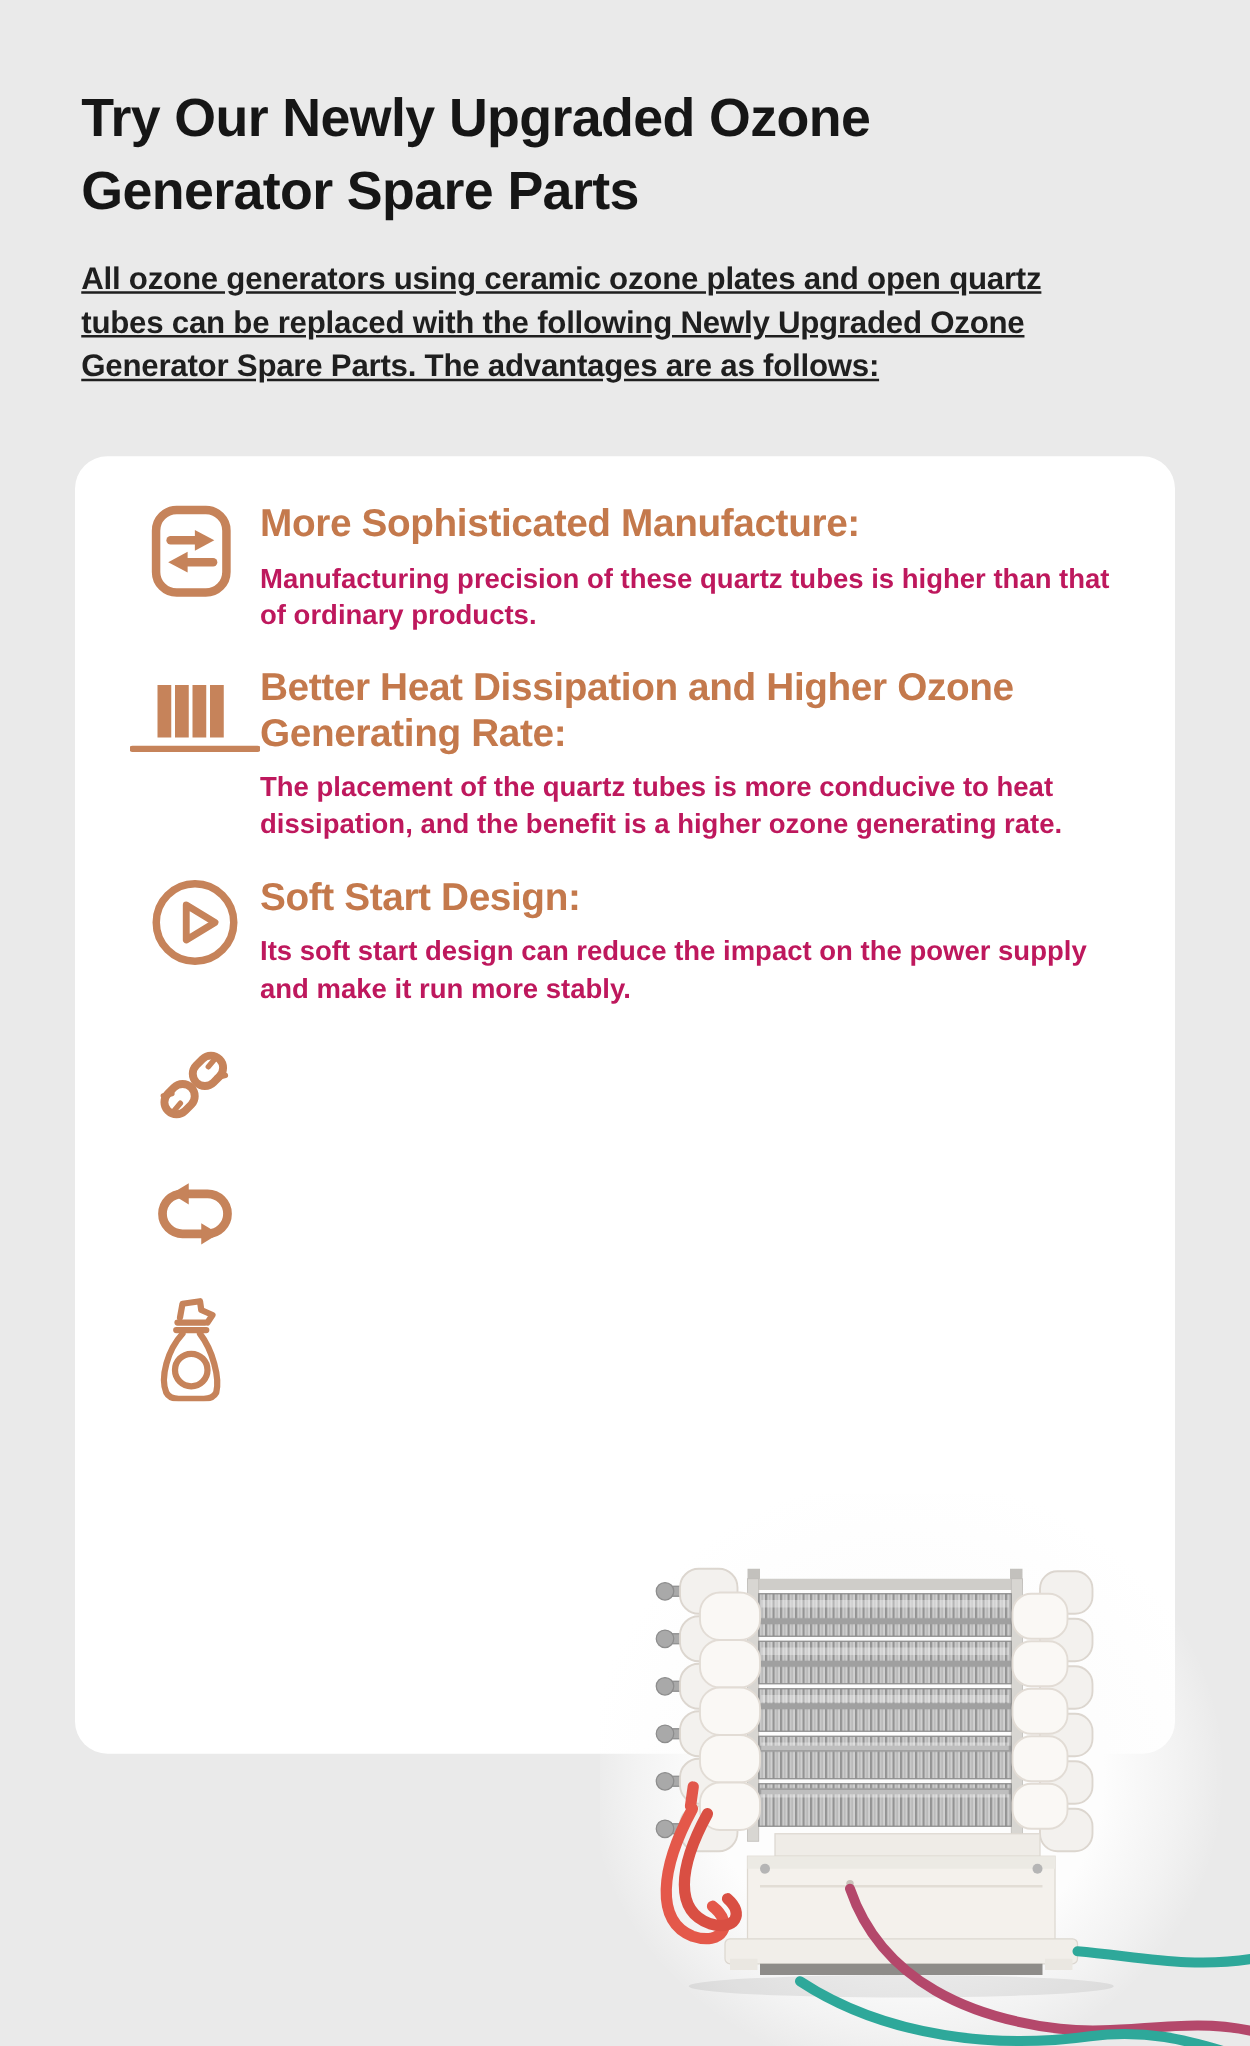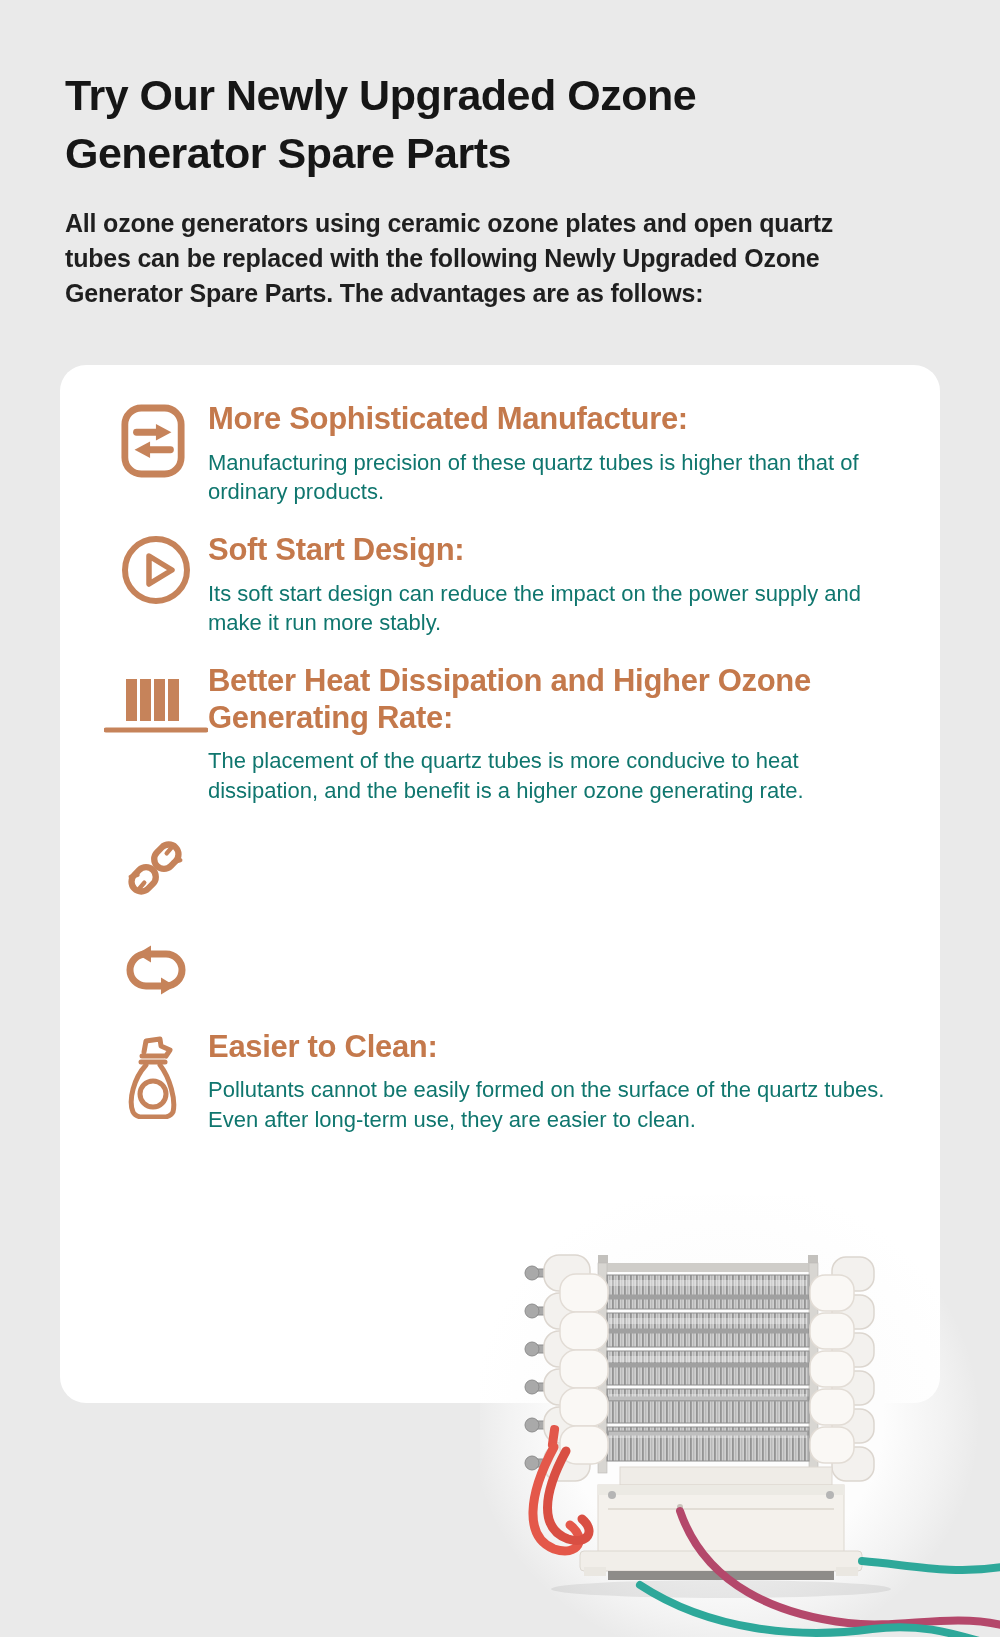--- a/index.html
+++ b/index.html
@@ -8,35 +8,35 @@
     background:#eaeaea;font-family:"Liberation Sans",sans-serif;
   }
   .title{
     position:absolute;left:65px;top:66px;width:745px;
     font-size:43px;font-weight:bold;color:#161616;
     line-height:1.36;letter-spacing:-0.5px;
   }
   .intro{
     position:absolute;left:65px;top:206px;width:830px;
     font-size:25px;font-weight:bold;color:#1f1f1f;
-    line-height:1.4;letter-spacing:-0.2px;
+    line-height:1.4;letter-spacing:-0.2px;text-decoration:underline;
   }
   .card{
     position:absolute;left:60px;top:365px;width:880px;height:1038px;
     background:#ffffff;border-radius:26px;box-sizing:border-box;
     padding:36px 20px 0 60px;
   }
   .feature{display:flex;margin-bottom:26px;}
   .ficon{flex:0 0 88px;width:88px;padding-top:2px;}
   .ftext{width:700px;}
   .ftitle{
     margin:0 0 10px 0;font-size:31px;font-weight:bold;color:#c4794c;
     line-height:1.18;letter-spacing:-0.3px;
   }
-  .fbody{margin:0;font-size:22px;color:#0f766e;line-height:1.33;}
+  .fbody{margin:0;font-size:22px;color:#be185d;line-height:1.33;font-weight:bold;}
   .photo{position:absolute;left:480px;top:1195px;width:520px;height:442px;}
 </style>
 </head>
 <body>
 
 <div class="page">
 
   <div class="title">Try Our Newly Upgraded Ozone Generator Spare Parts</div>
 
   <div class="intro">All ozone generators using ceramic ozone plates and open quartz tubes can be replaced with the following Newly Upgraded Ozone Generator Spare Parts. The advantages are as follows:</div>
@@ -49,49 +49,49 @@
           <rect x="5" y="5" width="58" height="68" rx="17" fill="none" stroke="#c6835a" stroke-width="7"></rect>
           <line x1="17" y1="30" x2="38" y2="30" stroke="#c6835a" stroke-width="7" stroke-linecap="round"></line>
           <path d="M37,21.5 L53,30 L37,38.5 Z" fill="#c6835a"></path>
           <line x1="31" y1="48" x2="52" y2="48" stroke="#c6835a" stroke-width="7" stroke-linecap="round"></line>
           <path d="M31,39.5 L15,48 L31,56.5 Z" fill="#c6835a"></path>
         </svg>
       </div>
       <div class="ftext">
         <p class="ftitle">More Sophisticated Manufacture:</p>
         <p class="fbody">Manufacturing precision of these quartz tubes is higher than that of ordinary products.</p>
-      </div>
-    </div>
-
-    <div class="feature">
-      <div class="ficon">
-        <svg width="72" height="72" viewBox="0 0 72 72">
-          <circle cx="36" cy="36" r="31" fill="none" stroke="#c6835a" stroke-width="6"></circle>
-          <path d="M29,22 L52,36 L29,50 Z" fill="none" stroke="#c6835a" stroke-width="5.5" stroke-linejoin="round"></path>
-        </svg>
-      </div>
-      <div class="ftext">
-        <p class="ftitle">Soft Start Design:</p>
-        <p class="fbody">Its soft start design can reduce the impact on the power supply and make it run more stably.</p>
       </div>
     </div>
 
     <div class="feature">
       <div class="ficon" style="margin-left:-16px;width:104px;flex-basis:104px;">
         <svg width="104" height="66" viewBox="0 0 104 66" style="margin-top:8px;">
           <rect x="22" y="6" width="11" height="42" fill="#c6835a"></rect>
           <rect x="36" y="6" width="11" height="42" fill="#c6835a"></rect>
           <rect x="50" y="6" width="11" height="42" fill="#c6835a"></rect>
           <rect x="64" y="6" width="11" height="42" fill="#c6835a"></rect>
           <line x1="2" y1="57" x2="102" y2="57" stroke="#c6835a" stroke-width="5" stroke-linecap="round"></line>
         </svg>
       </div>
       <div class="ftext">
         <p class="ftitle">Better Heat Dissipation and Higher Ozone Generating Rate:</p>
         <p class="fbody">The placement of the quartz tubes is more conducive to heat dissipation, and the benefit is a higher ozone generating rate.</p>
+      </div>
+    </div>
+
+    <div class="feature">
+      <div class="ficon">
+        <svg width="72" height="72" viewBox="0 0 72 72">
+          <circle cx="36" cy="36" r="31" fill="none" stroke="#c6835a" stroke-width="6"></circle>
+          <path d="M29,22 L52,36 L29,50 Z" fill="none" stroke="#c6835a" stroke-width="5.5" stroke-linejoin="round"></path>
+        </svg>
+      </div>
+      <div class="ftext">
+        <p class="ftitle">Soft Start Design:</p>
+        <p class="fbody">Its soft start design can reduce the impact on the power supply and make it run more stably.</p>
       </div>
     </div>
 
     <div class="feature">
       <div class="ficon">
         <svg width="70" height="70" viewBox="0 0 72 72">
           <g transform="rotate(45 36 36)" fill="none" stroke="#c6835a" stroke-width="6.5">
             <rect x="26" y="6" width="20" height="27" rx="10"></rect>
             <rect x="26" y="39" width="20" height="27" rx="10"></rect>
           </g>
@@ -119,24 +119,20 @@
       <div class="ficon">
         <svg width="64" height="88" viewBox="0 0 64 86">
           <g fill="none" stroke="#c6835a" stroke-width="5" stroke-linejoin="round" stroke-linecap="round">
             <path d="M24,20 L26,9 L40,7 L41,14 L50,18 L46,24"></path>
             <line x1="22" y1="24" x2="44" y2="24"></line>
             <line x1="21" y1="30" x2="45" y2="30"></line>
             <path d="M26,33 C14,46 8,68 13,80 C15,84 19,85 23,85 L43,85 C47,85 51,84 53,80 C56,68 50,46 40,33"></path>
             <circle cx="33" cy="62" r="13"></circle>
           </g>
         </svg>
-      </div>
-      <div class="ftext">
-        <p class="ftitle">Easier to Clean:</p>
-        <p class="fbody">Pollutants cannot be easily formed on the surface of the quartz tubes. Even after long-term use, they are easier to clean.</p>
       </div>
     </div>
 
   </div>
 
   <div class="photo">
     <svg width="520" height="442" viewBox="0 0 520 442">
       <defs>
         <radialGradient id="halo" cx="50%" cy="50%" r="50%">
           <stop offset="0%" stop-color="#fdfdfd" stop-opacity="1"></stop>

